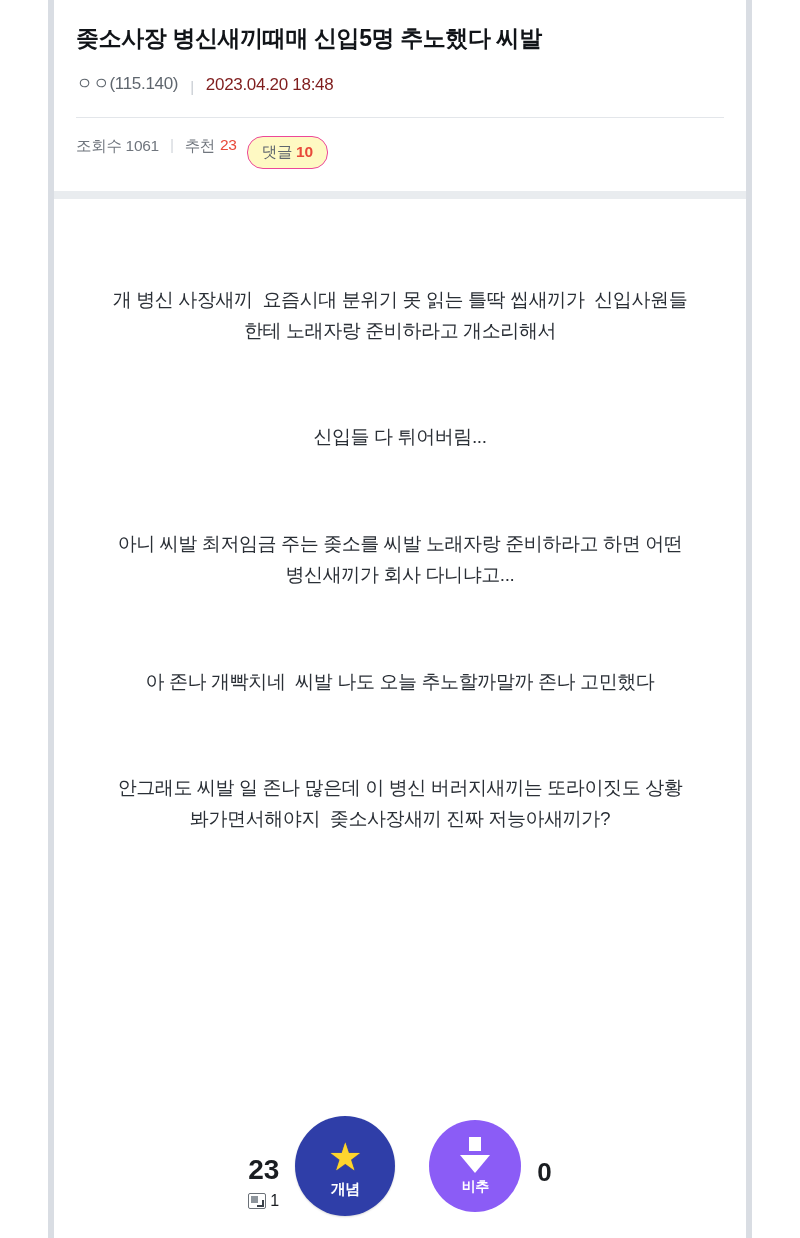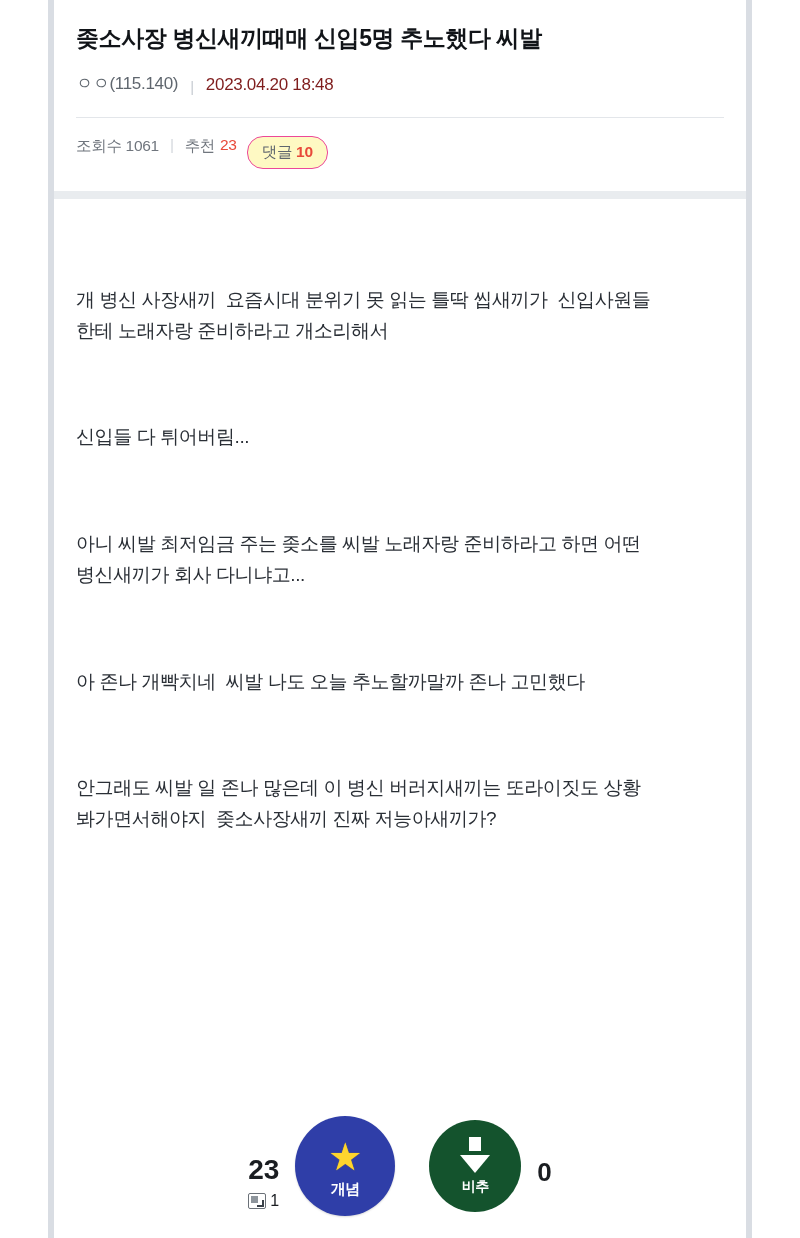--- a/index.html
+++ b/index.html
@@ -103,20 +103,21 @@
     font-weight: bold;
   }
   .gray-bar {
     margin-top: 22px;
     height: 8px;
     background: #e9ecef;
   }
   .body-wrap {
     padding: 0 28px;
     margin-top: 86px;
+    text-align: center;
   }
   .para {
     font-size: 19px;
     line-height: 1.62;
     color: #2a2f36;
     letter-spacing: -0.4px;
     margin: 0 0 76px 0;
     white-space: pre-wrap;
   }
   .vote-area {
@@ -202,21 +203,21 @@
   .btn-up-label {
     font-size: 15px;
     font-weight: bold;
     margin-top: 4px;
     letter-spacing: -0.5px;
   }
   .btn-down {
     width: 92px;
     height: 92px;
     border-radius: 50%;
-    background: #14532d;
+    background: #8b5cf6;
     display: flex;
     flex-direction: column;
     align-items: center;
     justify-content: center;
     color: #ffffff;
     cursor: pointer;
     margin-left: 34px;
     margin-bottom: 4px;
   }
   .arrow-down {

